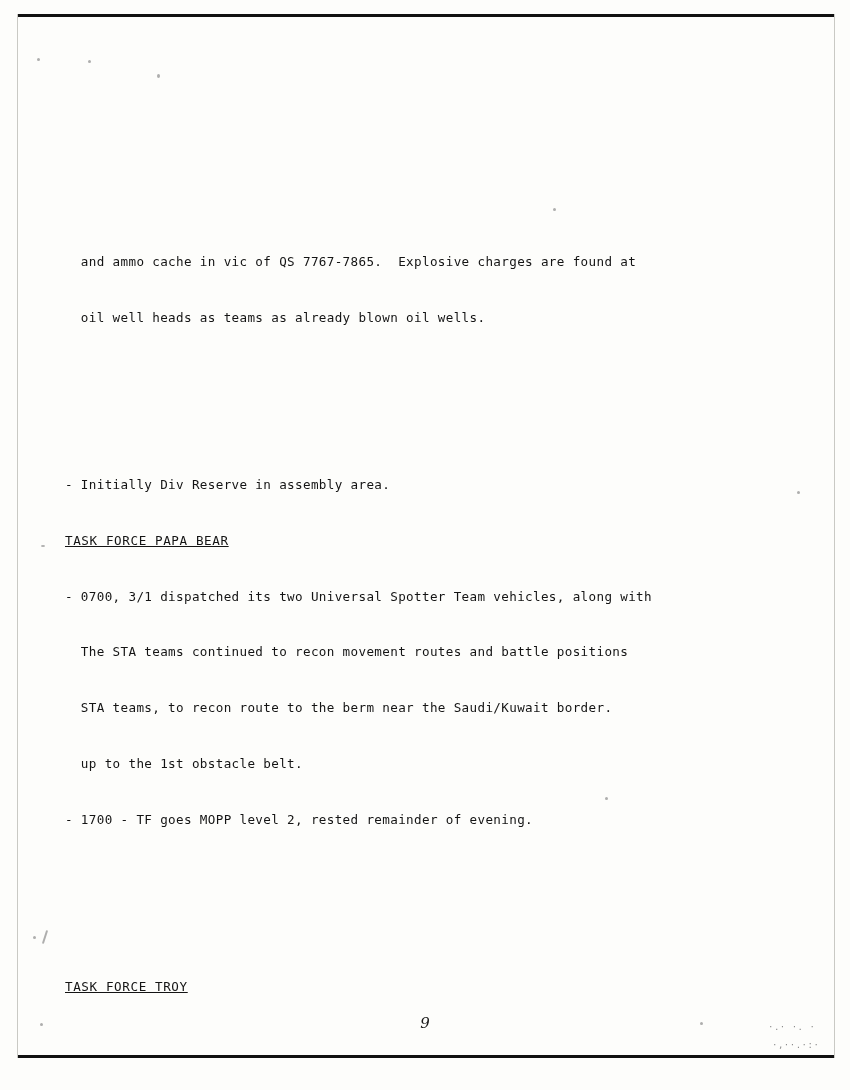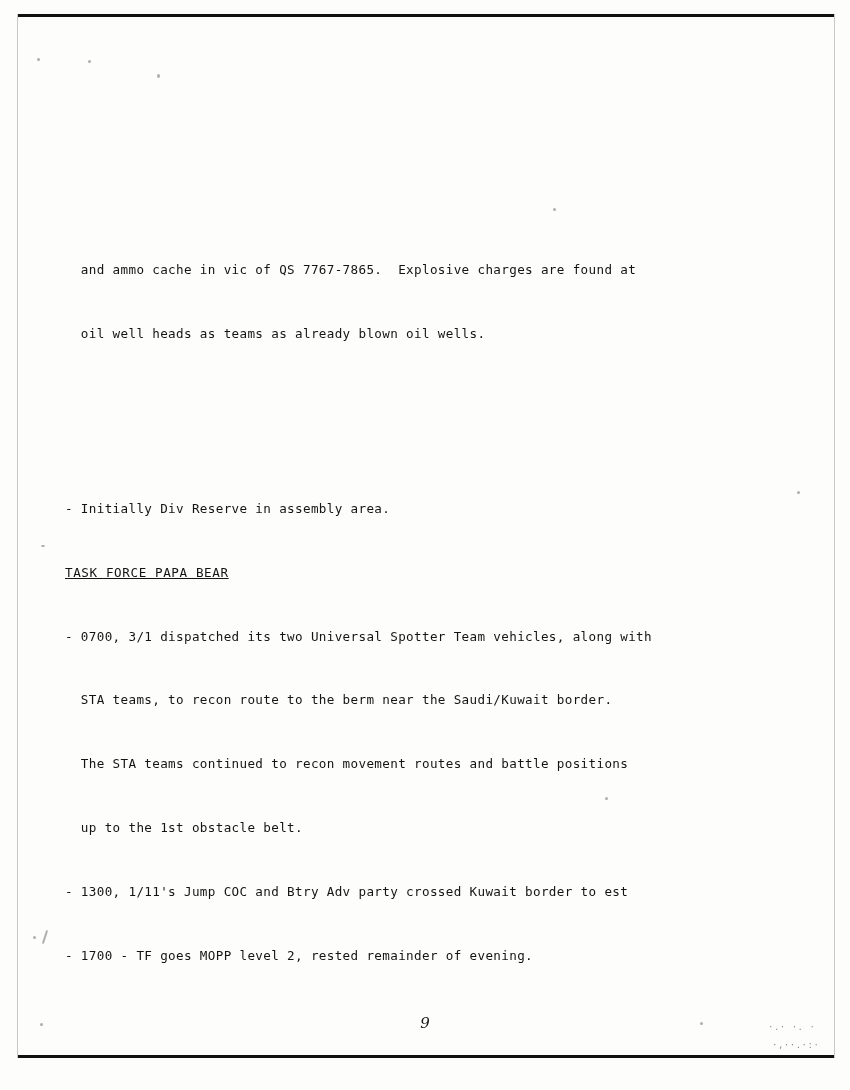--- a/index.html
+++ b/index.html
@@ -76,21 +76,20 @@
   .block {
     margin-bottom: 18.6px;
   }
   .block:last-child { margin-bottom: 0; }
   .heading {
     text-decoration: underline;
     letter-spacing: .6px;
   }
   .line {
     white-space: pre;
-    margin-top: 8px;
   }
   .page-number {
     position: absolute;
     left: 0;
     top: 1014px;
     width: 850px;
     text-align: center;
     font-family: "DejaVu Serif", serif;
     font-size: 15px;
     font-style: italic;
@@ -126,24 +125,23 @@
 
     <div class="block">
       <div class="line">  and ammo cache in vic of QS 7767-7865.  Explosive charges are found at</div>
       <div class="line">  oil well heads as teams as already blown oil wells.</div>
     </div>
 
     <div class="block">
       <div class="line">- Initially Div Reserve in assembly area.</div>
       <div class="line heading">TASK FORCE PAPA BEAR</div>
       <div class="line">- 0700, 3/1 dispatched its two Universal Spotter Team vehicles, along with</div>
+      <div class="line">  The STA teams continued to recon movement routes and battle positions</div>
       <div class="line">  STA teams, to recon route to the berm near the Saudi/Kuwait border.</div>
-      <div class="line">  The STA teams continued to recon movement routes and battle positions</div>
       <div class="line">  up to the 1st obstacle belt.</div>
-      <div class="line">- 1300, 1/11's Jump COC and Btry Adv party crossed Kuwait border to est</div>
       <div class="line">- 1700 - TF goes MOPP level 2, rested remainder of evening.</div>
     </div>
 
     <div class="block">
       <div class="line heading">TASK FORCE TROY</div>
       
       
       
       
       

